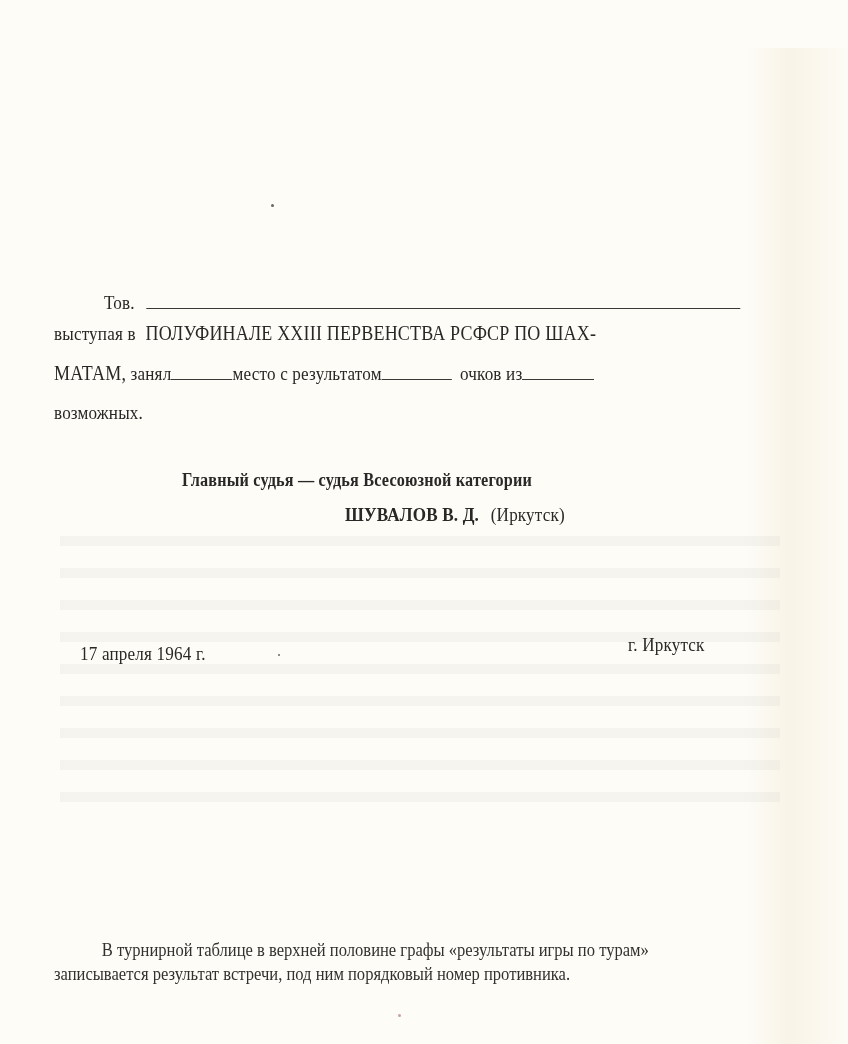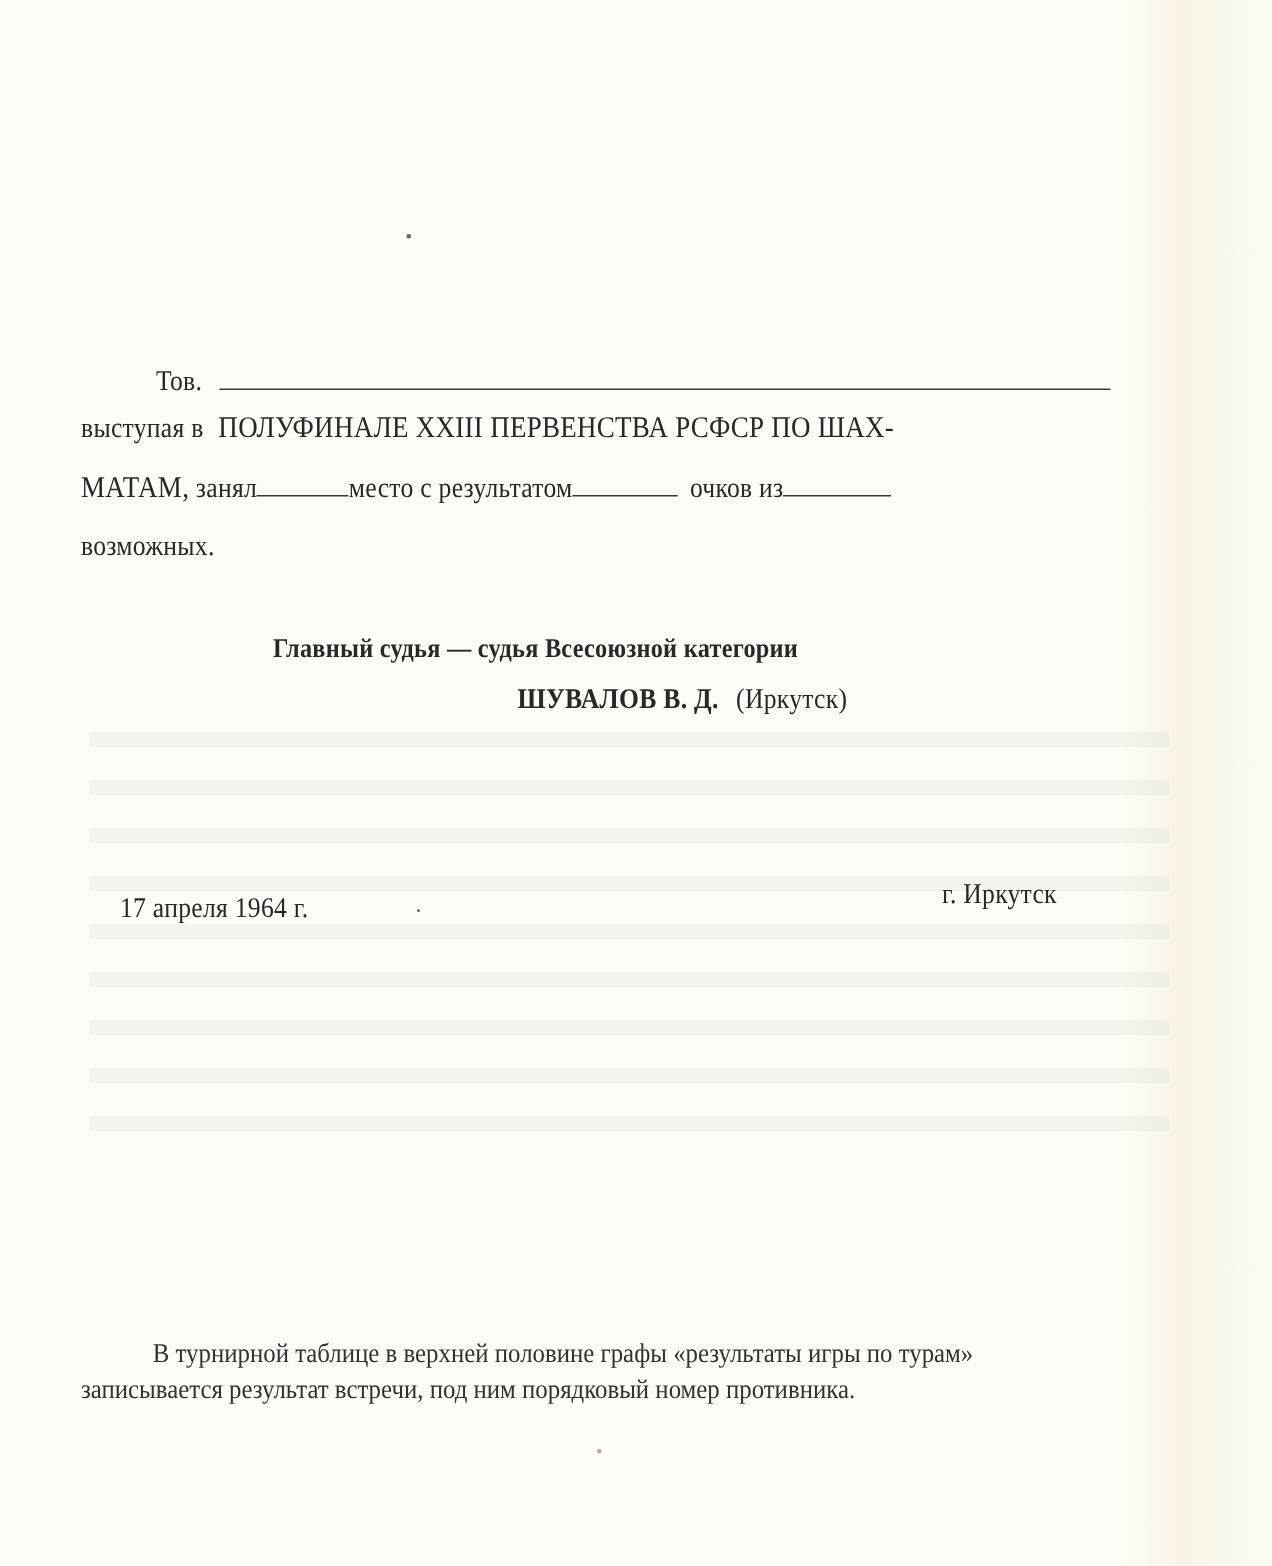--- a/index.html
+++ b/index.html
@@ -14,20 +14,21 @@
       overflow: hidden;
       font-family: "Liberation Serif", "DejaVu Serif", serif;
       color: #2a2826;
     }
     .page {
       position: absolute;
       inset: 0;
       background:
         linear-gradient(90deg, rgba(0,0,0,0) 0%, rgba(0,0,0,0) 88%, rgba(240,228,200,0.35) 93%, rgba(250,246,236,0.2) 100%),
         #fdfcf7;
+      margin-top: 48px;
     }
     .bleed {
       position: absolute;
       left: 60px;
       top: 470px;
       width: 720px;
       height: 300px;
       background:
         repeating-linear-gradient(180deg, rgba(200,200,195,0.0) 0px, rgba(200,200,195,0.0) 18px, rgba(205,205,200,0.18) 18px, rgba(205,205,200,0.18) 28px, rgba(200,200,195,0.0) 28px, rgba(200,200,195,0.0) 32px);
       pointer-events: none;

